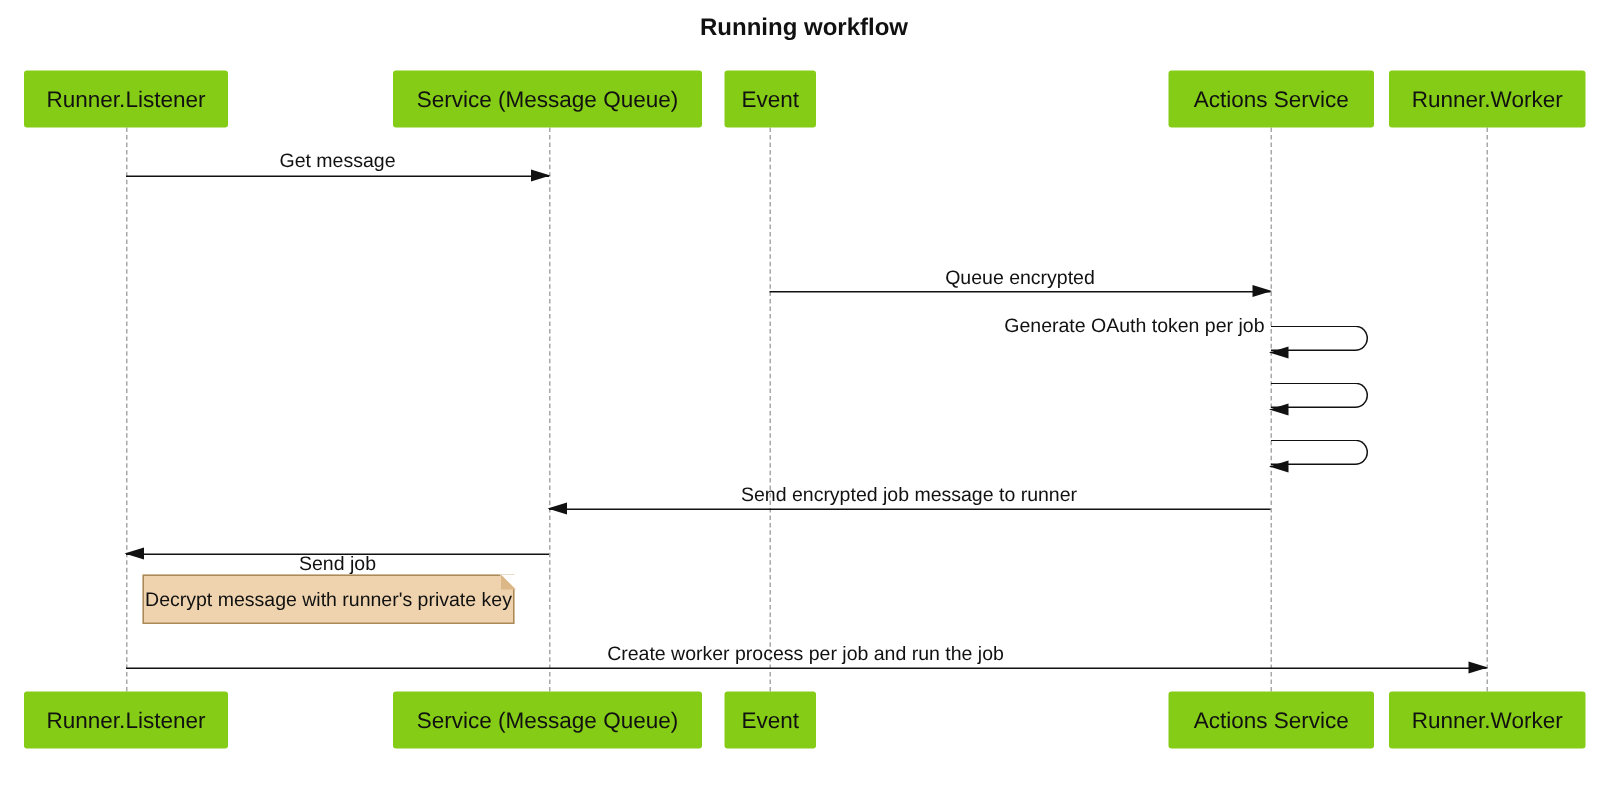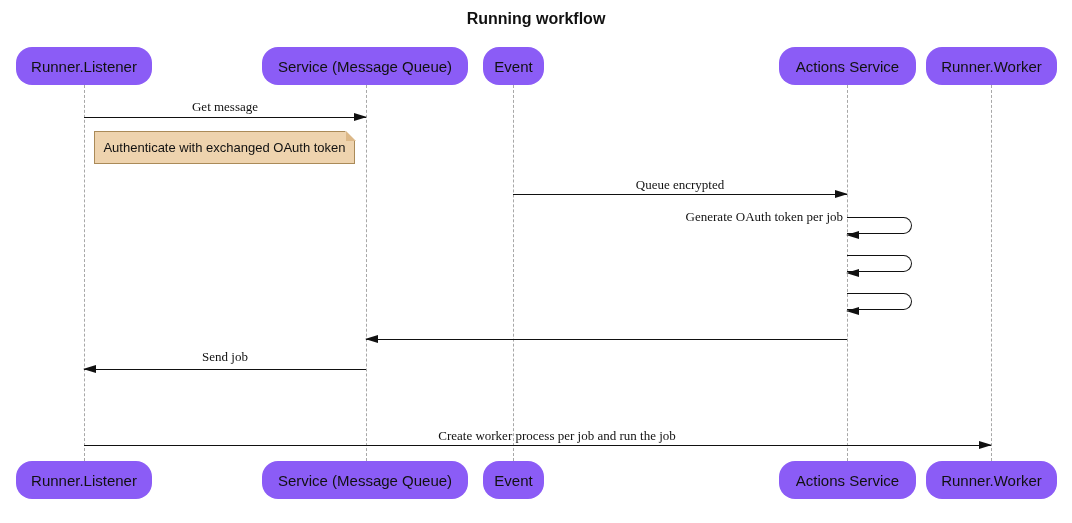--- a/index.html
+++ b/index.html
@@ -27,36 +27,35 @@
     position: absolute;
     top: 85px;
     height: 376px;
     width: 0;
     border-left: 1px dashed #a8a8a8;
   }
 
   .actor {
     position: absolute;
     height: 38px;
-    background: #8b5cf6;
-    border-radius: 16px;
+    background: #84cc16;
+    border-radius: 2px;
     display: flex;
     align-items: center;
     justify-content: center;
     font-size: 15px;
     white-space: nowrap;
   }
 
   .msg-label {
     position: absolute;
     font-size: 13px;
     line-height: 14px;
     white-space: nowrap;
     transform: translateX(-50%);
-    font-family: Liberation Serif, serif;
   }
   .msg-label.right-align {
     transform: none;
     text-align: center;
   }
 
   .msg-line {
     position: absolute;
     height: 0;
     border-top: 1.5px solid #111;
@@ -149,39 +148,40 @@
 
   <div class="actor" style="left:16px;  top:47px; width:136px">Runner.Listener</div>
   <div class="actor" style="left:262px; top:47px; width:206px">Service (Message Queue)</div>
   <div class="actor" style="left:483px; top:47px; width:61px">Event</div>
   <div class="actor" style="left:779px; top:47px; width:137px">Actions Service</div>
   <div class="actor" style="left:926px; top:47px; width:131px">Runner.Worker</div>
 
   <div class="msg-label" style="left:225px; top:100px">Get message</div>
   <div class="msg-line arrow-right" style="left:84px; top:117px; width:282px"></div>
 
-  <div class="note" style="left:94px; top:131px; width:261px">Authenticate with exchanged OAuth token</div>
 
   <div class="msg-label" style="left:680px; top:178px">Queue encrypted</div>
   <div class="msg-line arrow-right" style="left:513px; top:194px; width:334px"></div>
 
   <div class="msg-label right-align" style="right:229px; top:210px">Generate OAuth token per job</div>
   <div class="self-loop" style="left:847px; top:217px"></div>
 
   <div class="self-loop" style="left:847px; top:255px"></div>
 
   <div class="self-loop" style="left:847px; top:293px"></div>
 
+  <div class="msg-label" style="left:606px; top:323px">Send encrypted job message to runner</div>
   <div class="msg-line arrow-left" style="left:366px; top:339px; width:481px"></div>
 
-  <div class="msg-label" style="left:225px; top:350px">Send job</div>
+  <div class="msg-label" style="left:225px; top:369px">Send job</div>
   <div class="msg-line arrow-left" style="left:84px; top:369px; width:282px"></div>
 
+  <div class="note" style="left:95px; top:383px; width:248px">Decrypt message with runner's private key</div>
 
-  <div class="msg-label" style="left:557px; top:429px">Create worker process per job and run the job</div>
+  <div class="msg-label" style="left:537px; top:429px">Create worker process per job and run the job</div>
   <div class="msg-line arrow-right" style="left:84px; top:445px; width:907px"></div>
 
   <div class="actor" style="left:16px;  top:461px; width:136px">Runner.Listener</div>
   <div class="actor" style="left:262px; top:461px; width:206px">Service (Message Queue)</div>
   <div class="actor" style="left:483px; top:461px; width:61px">Event</div>
   <div class="actor" style="left:779px; top:461px; width:137px">Actions Service</div>
   <div class="actor" style="left:926px; top:461px; width:131px">Runner.Worker</div>
 
 </div>
 

